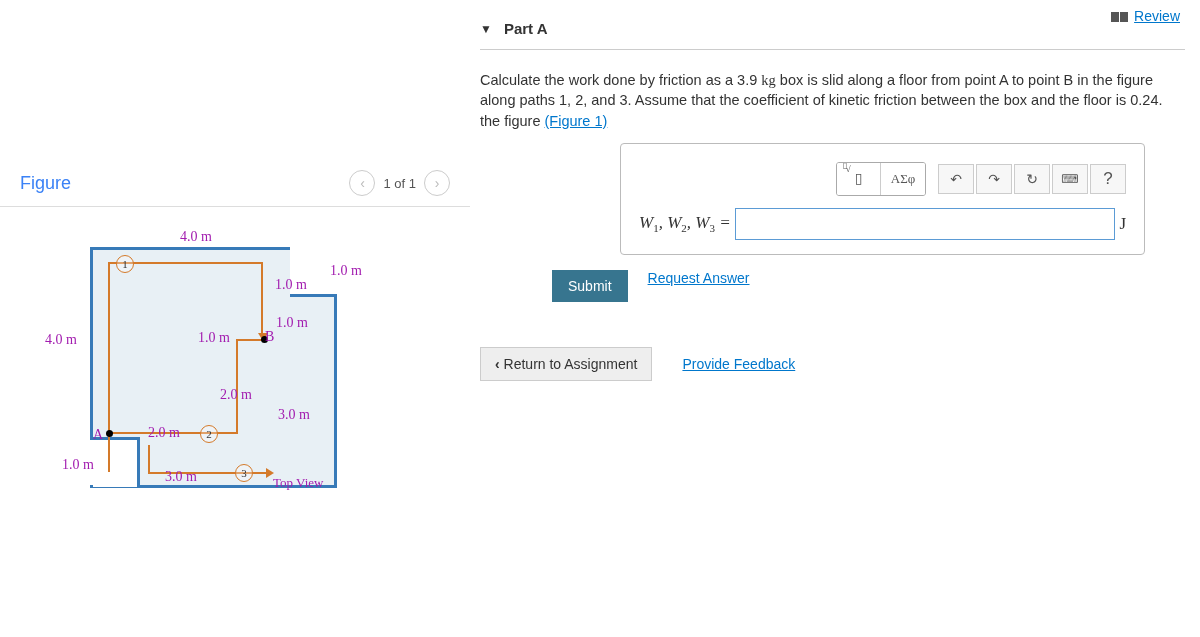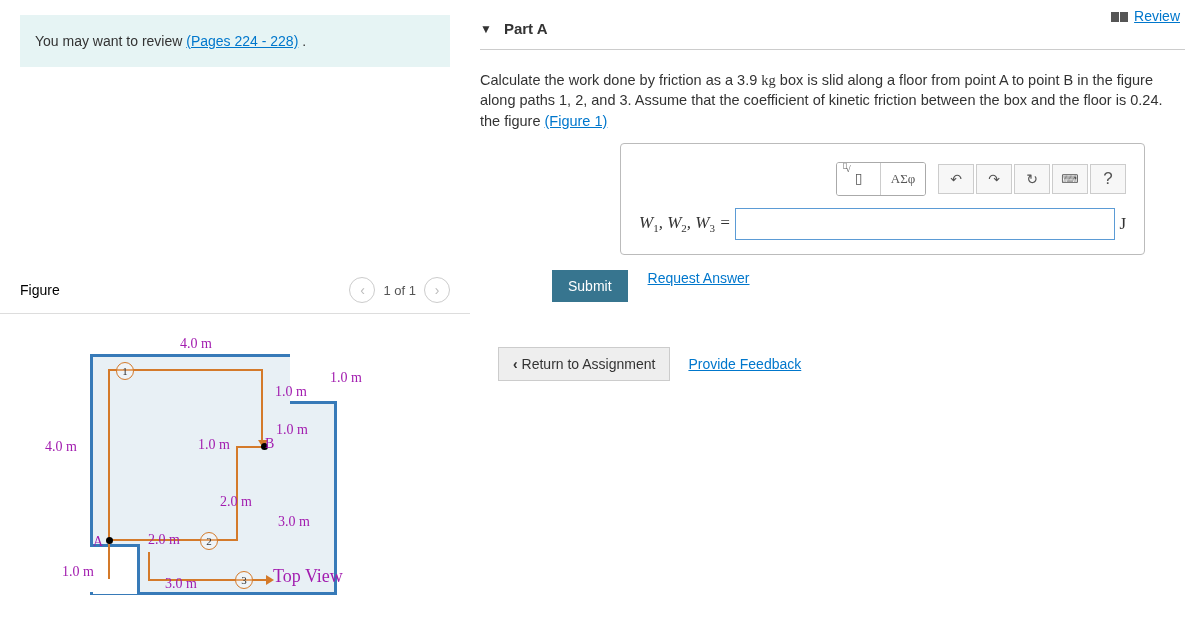--- a/index.html
+++ b/index.html
@@ -9,21 +9,21 @@
   .right-col { flex: 1; padding: 0 15px 0 10px; }
   
   .review-link { position: absolute; top: 8px; right: 20px; color: #0077cc; text-decoration: underline; cursor: pointer; font-size: 14px; padding-left: 16px; }
   .review-icon { display: inline-block; width: 8px; height: 10px; background: #555; margin-right: 1px; vertical-align: middle; }
   .review-icon + .review-icon { margin-right: 6px;}
   
   .hint-box { background: #e6f4f4; padding: 18px 15px; margin: 15px 20px 40px 20px; font-size: 14px; }
   .hint-box a { color: #0077cc; text-decoration: underline; }
   
   .figure-header { display: flex; justify-content: space-between; align-items: center; padding: 10px 20px; border-bottom: 1px solid #ddd; }
-  .figure-title { font-size: 14px; color: #000000; }
+  .figure-title { font-size: 18px; color: #3b82f6; }
   .pager { display: flex; align-items: center; gap: 8px; font-size: 13px; color: #555; }
   .pager-btn { width: 26px; height: 26px; border-radius: 50%; border: 1px solid #ccc; background: #fff; display: flex; align-items: center; justify-content: center; color: #bbb; cursor: pointer; font-size: 14px; }
   
   .figure-area { padding: 20px 0 0 40px; position: relative; }
   .diagram { position: relative; width: 350px; height: 300px; font-family: 'Times New Roman', serif; }
   .lbl { position: absolute; font-size: 14px; color: #a21caf; white-space: nowrap; }
   .circ { position: absolute; width: 18px; height: 18px; border-radius: 50%; border: 1.5px solid #d47a2a; display: flex; align-items: center; justify-content: center; font-size: 11px; color: #333; background: rgba(255,255,255,0.3); }
   .dot { position: absolute; width: 7px; height: 7px; background: #000; border-radius: 50%; }
   
   .part-header { display: flex; align-items: center; gap: 12px; padding: 20px 0 12px 0; border-bottom: 1px solid #ccc; margin-bottom: 20px; }
@@ -45,36 +45,33 @@
   .input-row { display: flex; align-items: center; gap: 4px; }
   .input-label { font-family: 'Times New Roman', serif; font-style: italic; font-size: 17px; }
   .input-label sub { font-size: 11px; font-style: normal; }
   .answer-input { flex: 1; height: 32px; border: 1.5px solid #5b9bd5; padding: 0 8px; font-size: 14px; }
   .unit { font-family: 'Times New Roman', serif; font-size: 17px; }
   
   .submit-row { margin-left: 72px; display: flex; align-items: flex-start; gap: 20px; margin-top: 14px; }
   .submit-btn { background: #37758f; color: #fff; border: none; padding: 8px 16px; font-size: 14px; cursor: pointer; }
   .req-link { color: #0077cc; text-decoration: underline; cursor: pointer; font-size: 14px; }
   
-  .footer-row { display: flex; align-items: center; gap: 18px; margin-top: 45px; padding: 0 0 0 0; margin-left: 18px; }
+  .footer-row { display: flex; align-items: center; gap: 30px; margin-top: 45px; padding: 0 0 0 0; }
   .return-btn { background: #eee; border: 1px solid #ccc; padding: 8px 14px; font-size: 14px; cursor: pointer; color: #333; }
   .feedback-link { color: #0077cc; text-decoration: underline; cursor: pointer; font-size: 14px; }
 </style>
 </head>
 <body>
 
 <a class="review-link">
   <span class="review-icon"></span><span class="review-icon"></span><span>Review</span>
 </a>
 
 <div class="container">
   <div class="left-col">
-    <div class="hint-box">
-      <span>You may want to review </span><a>(Pages 224 - 228)</a><span> .</span>
-    </div>
 
     <div style="height:160px;"></div>
 
     <div class="figure-header">
       <div class="figure-title">Figure</div>
       <div class="pager">
         <div class="pager-btn">‹</div>
         <span>1 of 1</span>
         <div class="pager-btn">›</div>
       </div>
@@ -136,21 +133,21 @@
         <div class="lbl" style="left:290px;top:36px;">1.0 m</div>
         <div class="lbl" style="left:236px;top:88px;">1.0 m</div>
         <div class="lbl" style="left:158px;top:103px;">1.0 m</div>
         <div class="lbl" style="left:180px;top:160px;">2.0 m</div>
         <div class="lbl" style="left:238px;top:180px;">3.0 m</div>
         <div class="lbl" style="left:108px;top:198px;">2.0 m</div>
         <div class="lbl" style="left:22px;top:230px;">1.0 m</div>
         <div class="lbl" style="left:125px;top:242px;">3.0 m</div>
         <div class="lbl" style="left:53px;top:200px;font-weight:normal;">A</div>
         <div class="lbl" style="left:225px;top:102px;font-weight:normal;">B</div>
-        <div class="lbl" style="left:233px;top:232px;font-size:18px;">Top View</div>
+        <div class="lbl" style="left:233px;top:248px;font-size:13px;">Top View</div>
       </div>
     </div>
   </div>
 
   <div class="right-col">
     <div class="part-header">
       <span class="part-toggle">▼</span>
       <span class="part-title">Part A</span>
     </div>
 

